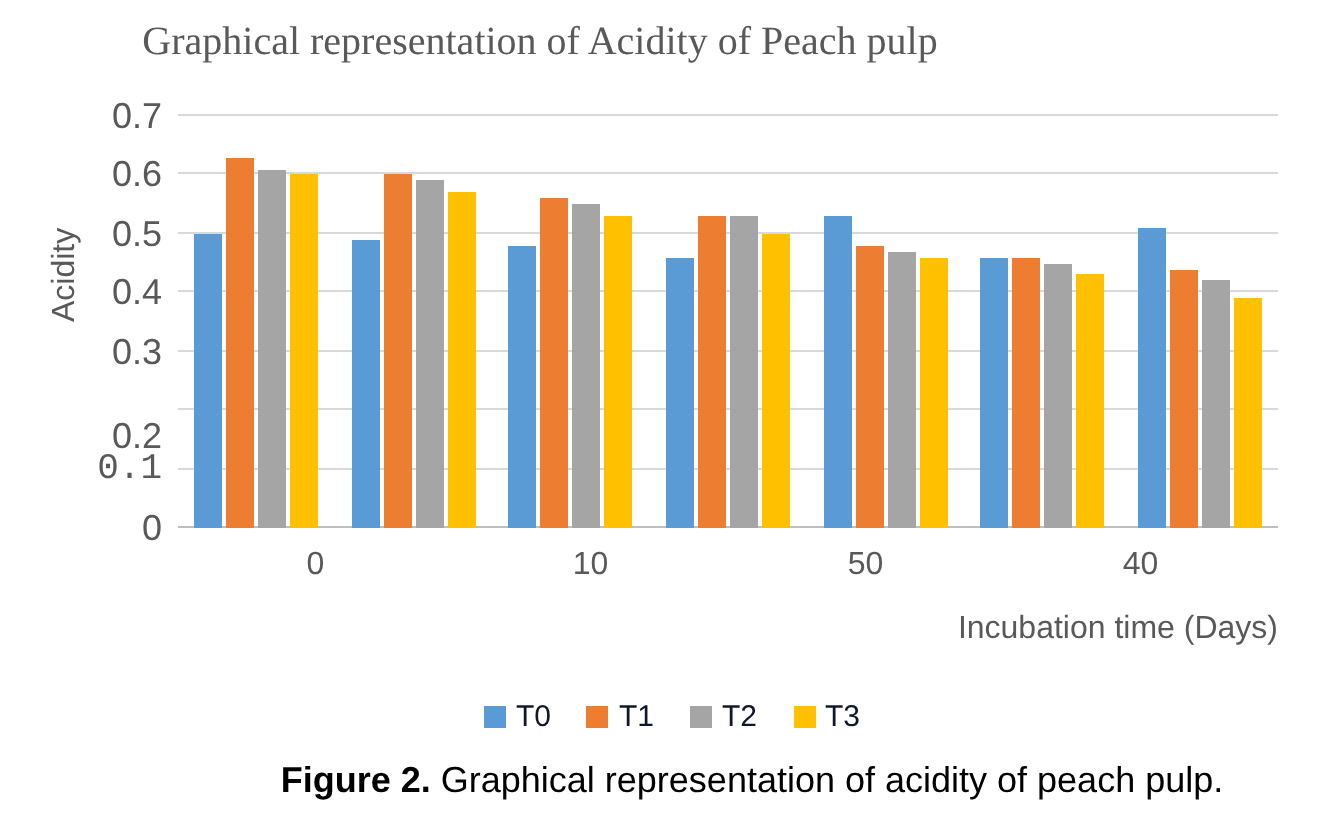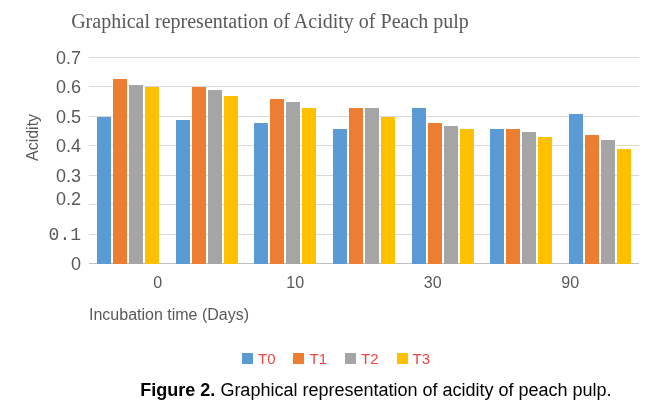--- a/index.html
+++ b/index.html
@@ -74,39 +74,39 @@
   .x-label {
     flex: 1 1 0;
     text-align: center;
     font-size: 16px;
     color: #595959;
   }
   .x-axis-title {
     position: absolute;
     left: 89px; top: 306px;
     width: 550px;
-    text-align: left;
+    text-align: right;
     font-size: 16px;
     color: #595959;
   }
   .legend {
     position: absolute;
     left: 0; top: 350px;
     width: 672px;
     display: flex;
     justify-content: center;
     align-items: center;
     gap: 18px;
   }
   .legend-item {
     display: flex;
     align-items: center;
     gap: 5px;
     font-size: 15px;
-    color: #ef4444;
+    color: #0f172a;
   }
   .legend-swatch {
     width: 11px; height: 11px;
     display: inline-block;
   }
   .caption {
     position: absolute;
     top: 380px; left: 0;
     width: 672px;
     text-align: center;
@@ -120,21 +120,21 @@
 <body>
 
 <div class="figure">
   <div class="chart-title">Graphical representation of Acidity of Peach pulp</div>
 
   <div class="y-axis-title">Acidity</div>
 
   <div class="y-ticks" id="yticks">
       <div class="y-tick" style="top: 198px;">0</div>
       <div class="y-tick" style="top: 168.571px; font-family: Liberation Mono, monospace;">0.1</div>
-      <div class="y-tick" style="top: 133px;">0.2</div>
+      <div class="y-tick" style="top: 152px;">0.2</div>
       <div class="y-tick" style="top: 109.714px;">0.3</div>
       <div class="y-tick" style="top: 80.2857px;">0.4</div>
       <div class="y-tick" style="top: 50.8571px;">0.5</div>
       <div class="y-tick" style="top: 21.4286px;">0.6</div>
       <div class="y-tick" style="top: -8px;">0.7</div>
     </div>
 
   <div class="plot" id="plot">
       <div class="gridline baseline" style="bottom: 0%; background: rgb(191, 191, 191);"></div>
       <div class="gridline" style="bottom: 14.2857%; background: rgb(217, 217, 217);"></div>
@@ -184,22 +184,22 @@
         <div class="bar" style="height: 72.8571%; background: rgb(91, 155, 213);"></div>
         <div class="bar" style="height: 62.8571%; background: rgb(237, 125, 49);"></div>
         <div class="bar" style="height: 60%; background: rgb(165, 165, 165);"></div>
         <div class="bar" style="height: 55.7143%; background: rgb(255, 192, 0);"></div>
       </div>
     </div>
 
   <div class="x-labels" id="xlabels">
       <div class="x-label">0</div>
       <div class="x-label">10</div>
-      <div class="x-label">30</div>
-      <div class="x-label">90</div>
+      <div class="x-label">50</div>
+      <div class="x-label">40</div>
     </div>
 
   <div class="x-axis-title">Incubation time (Days)</div>
 
   <div class="legend" id="legend">
       <div class="legend-item">
         <span class="legend-swatch" style="background: rgb(91, 155, 213);"></span>
         <span>T0</span>
       </div>
       <div class="legend-item">

